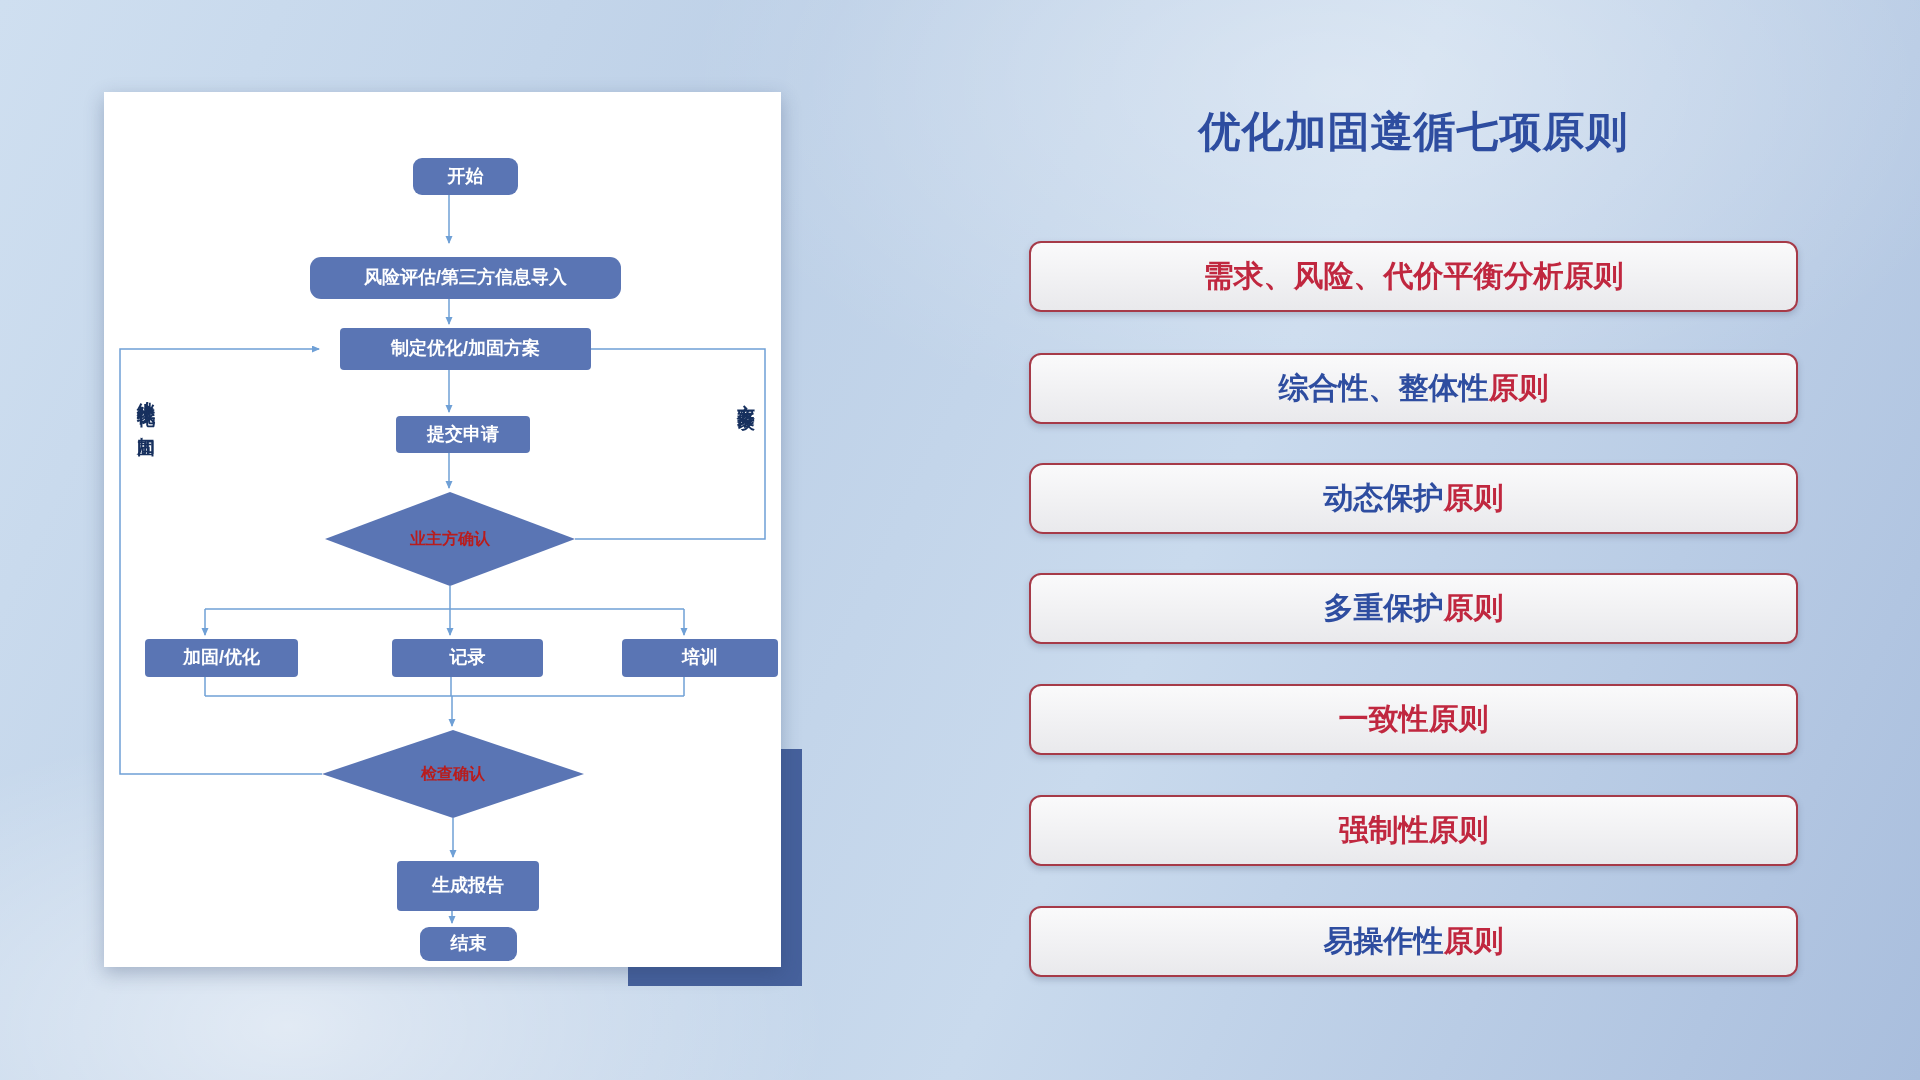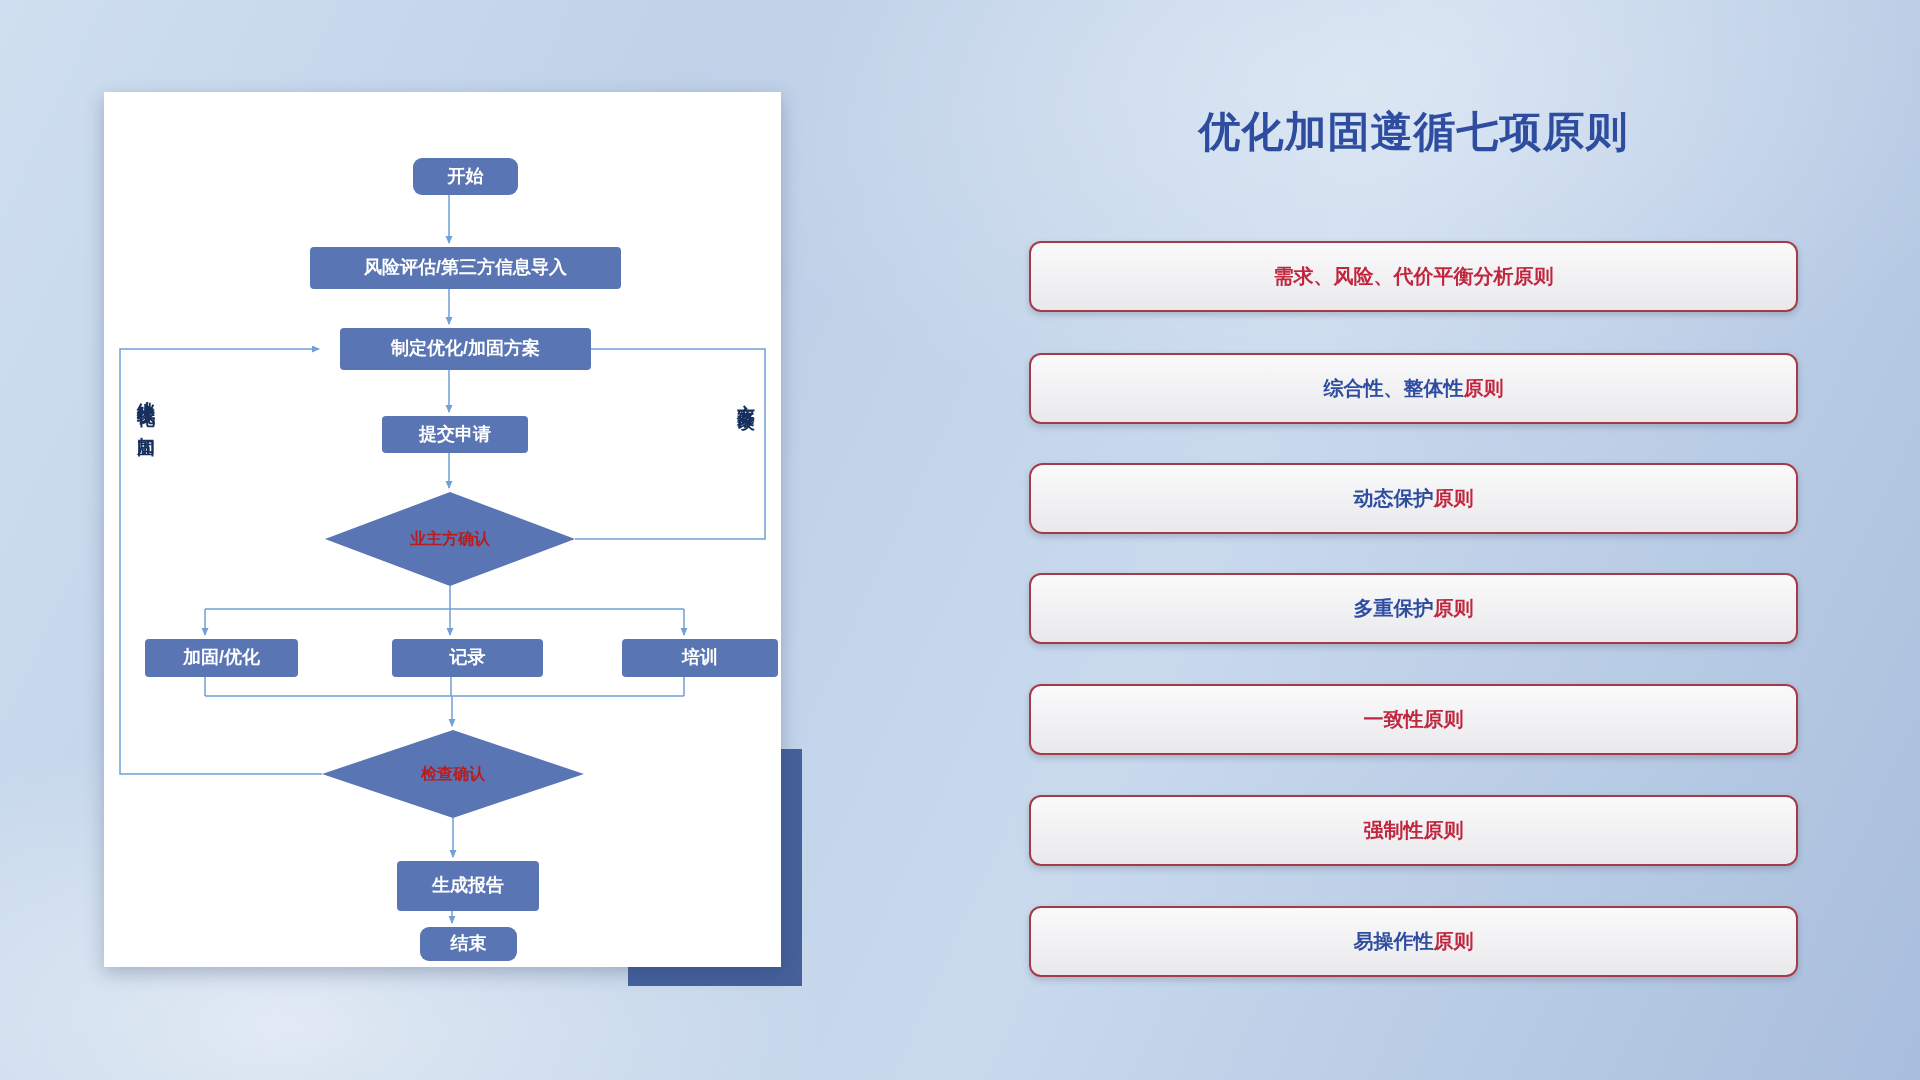--- a/index.html
+++ b/index.html
@@ -45,21 +45,21 @@
     position:absolute;left:1029px;top:104px;width:769px;
     text-align:center;font-size:42px;font-weight:bold;color:#2E4DA0;
     letter-spacing:1px;
   }
   .principle{
     position:absolute;left:1029px;width:769px;height:71px;
     box-sizing:border-box;border:2px solid #A63A48;border-radius:12px;
     background:linear-gradient(#fafafb,#e9e9ec);
     box-shadow:0 3px 6px rgba(60,70,100,0.25);
     display:flex;align-items:center;justify-content:center;
-    font-size:20px;font-weight:bold;
+    font-size:30px;font-weight:bold;
   }
   .principle .seg{white-space:pre;}
 </style>
 </head>
 <body>
 
 <div class="slide">
 
   <div class="accent-rect"></div>
 
@@ -96,23 +96,23 @@
         <polyline points="471,447 661,447 661,257 476,257" marker-end="url(#arr)"></polyline>
 
         <polyline points="218,682 16,682 16,257 215,257" marker-end="url(#arr)"></polyline>
       </g>
 
       <polygon points="221,447 346,400 471,447 346,494" fill="#5A75B4"></polygon>
       <polygon points="218,682 349,638 480,682 349,726" fill="#5A75B4"></polygon>
     </svg>
 
     <div class="node pill" style="left:293px;top:66px;width:105px;height:37px;">开始</div>
-    <div class="node" style="left:190px;top:155px;width:311px;height:42px;">风险评估/第三方信息导入</div>
+    <div class="node" style="left:190px;top:165px;width:311px;height:42px;border-radius:11px;">风险评估/第三方信息导入</div>
     <div class="node" style="left:220px;top:236px;width:251px;height:42px;">制定优化/加固方案</div>
-    <div class="node" style="left:262px;top:324px;width:146px;height:37px;">提交申请</div>
+    <div class="node" style="left:276px;top:324px;width:134px;height:37px;">提交申请</div>
     <div class="diamond-label" style="left:246px;top:427px;width:200px;height:40px;">业主方确认</div>
     <div class="node" style="left:25px;top:547px;width:153px;height:38px;">加固/优化</div>
     <div class="node" style="left:272px;top:547px;width:151px;height:38px;">记录</div>
     <div class="node" style="left:502px;top:547px;width:156px;height:38px;">培训</div>
     <div class="diamond-label" style="left:249px;top:662px;width:200px;height:40px;">检查确认</div>
     <div class="node" style="left:277px;top:769px;width:142px;height:50px;">生成报告</div>
     <div class="node pill" style="left:300px;top:835px;width:97px;height:34px;">结束</div>
 
     <div class="vlabel" style="left:30px;top:295px;height:170px;">继续优化/加固</div>
     <div class="vlabel" style="left:630px;top:298px;height:120px;">方案修改</div>

